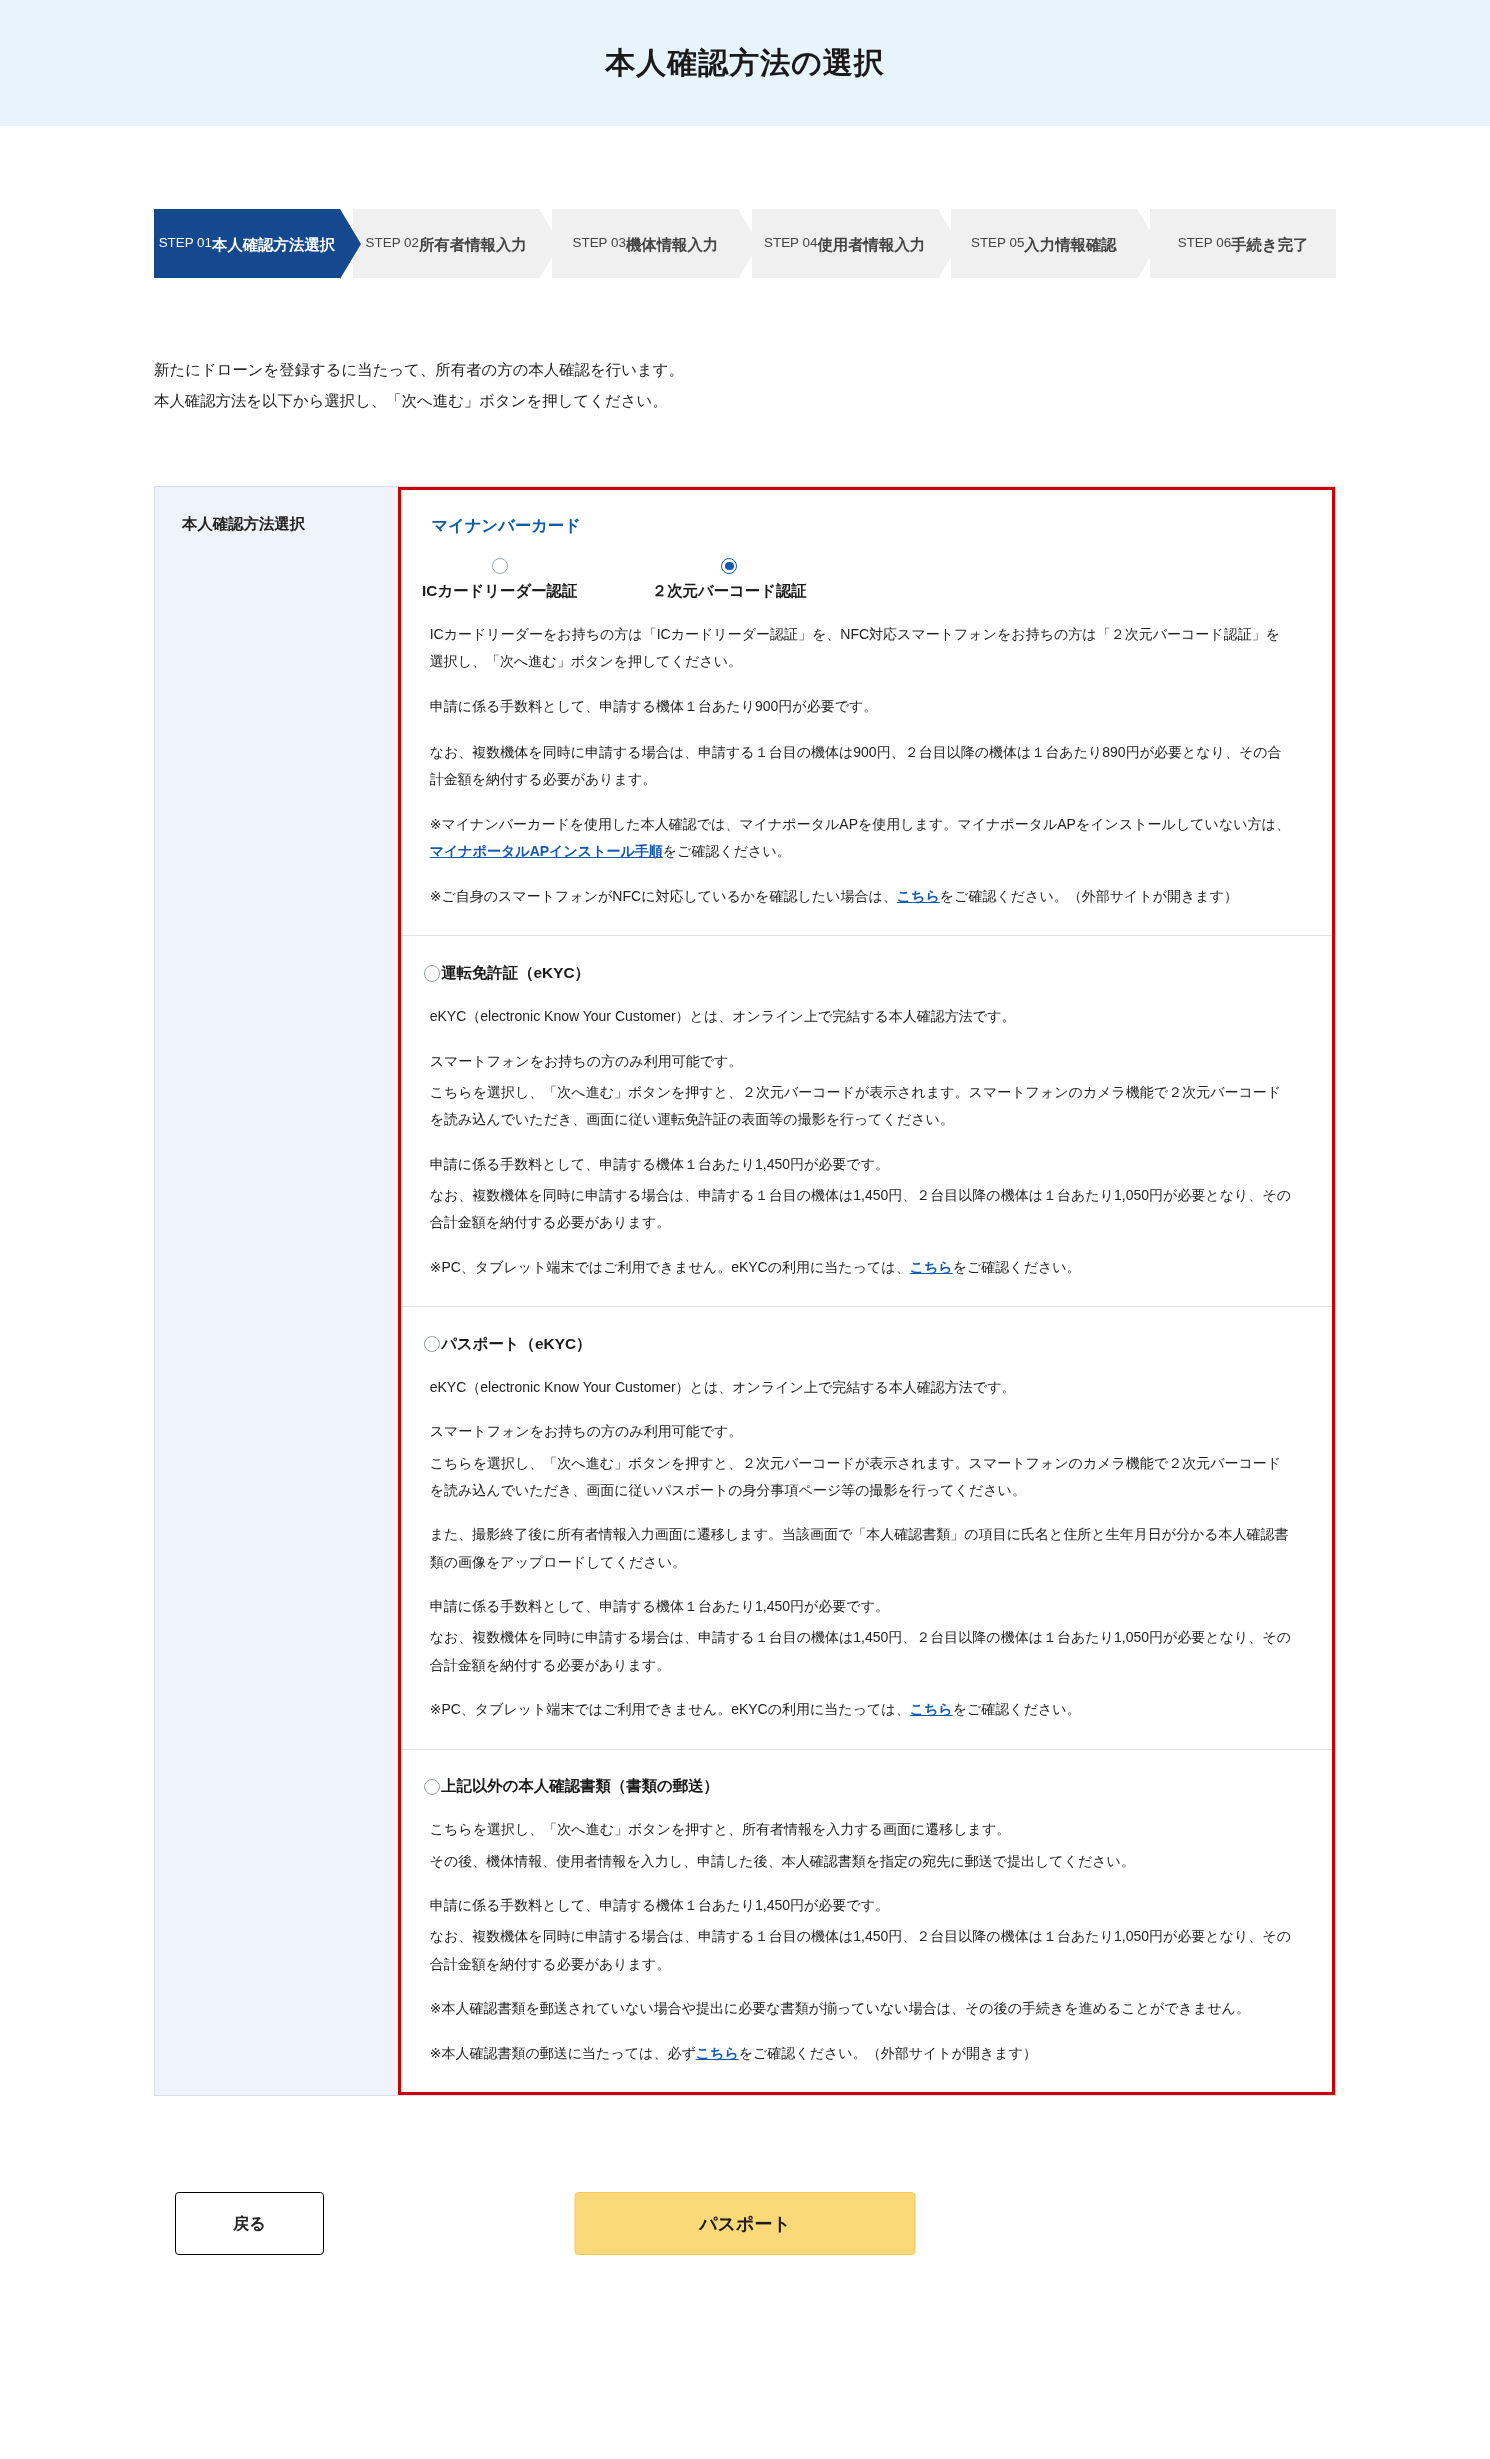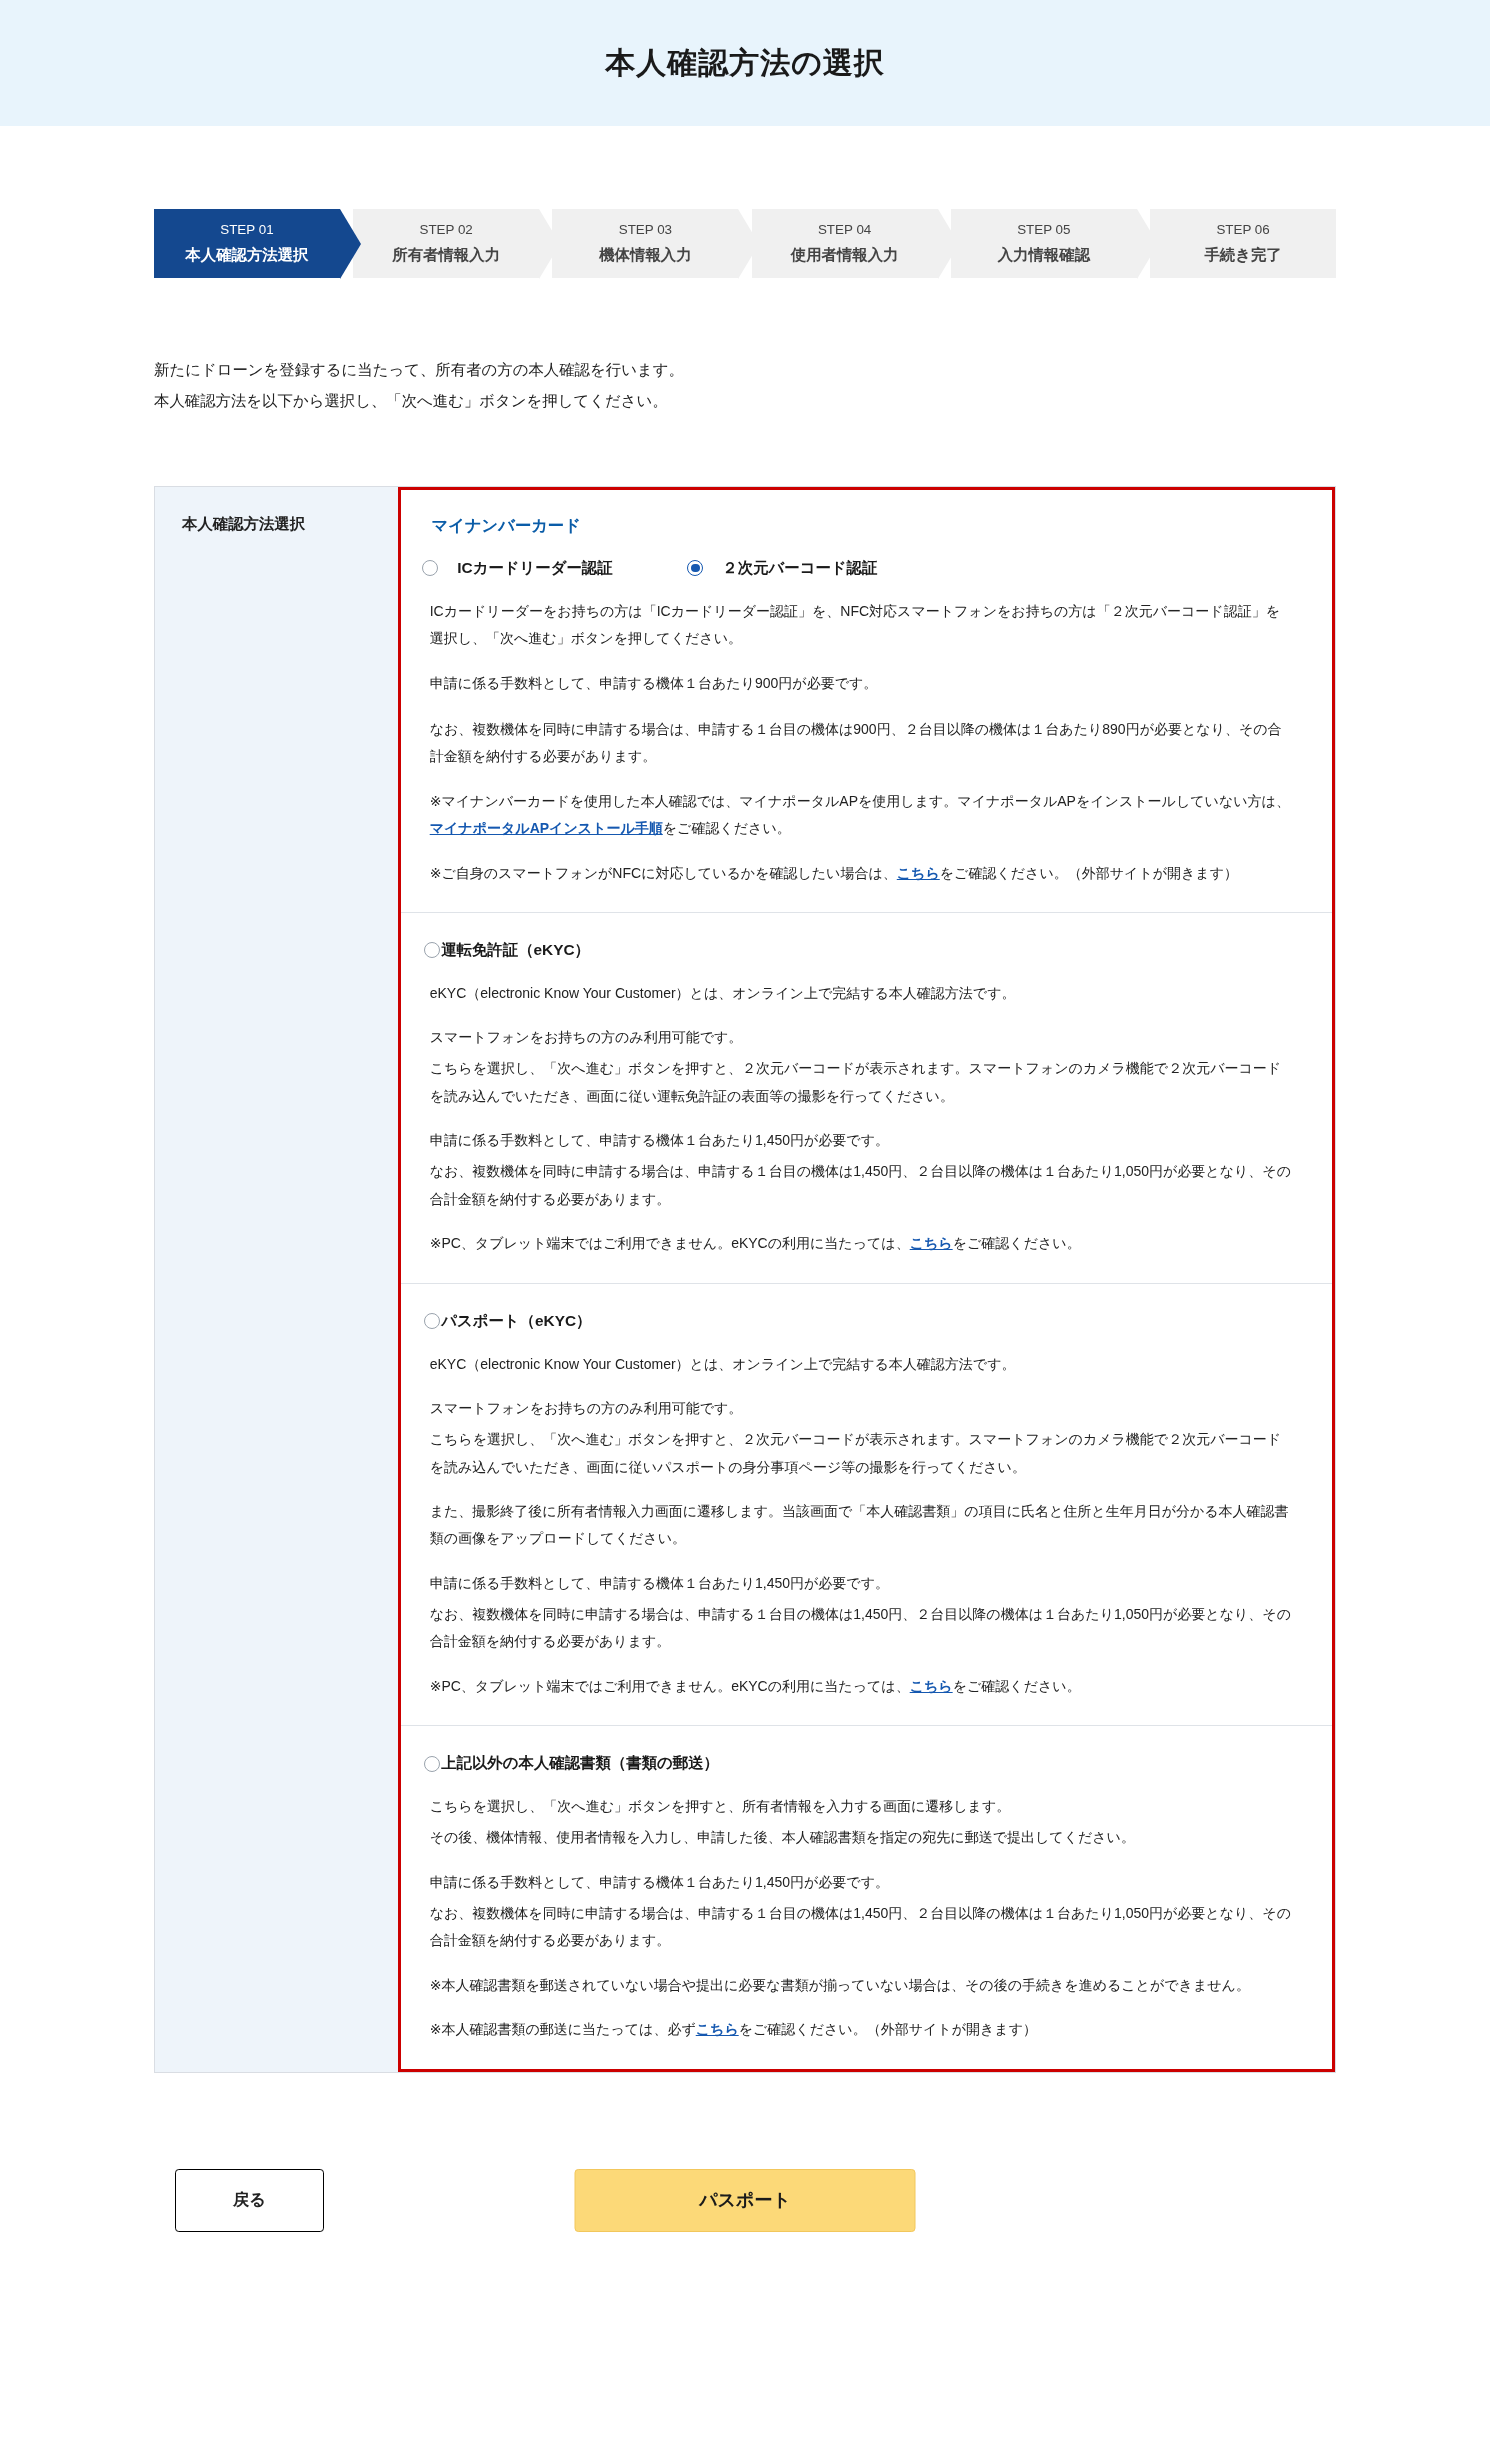--- a/index.html
+++ b/index.html
@@ -34,21 +34,20 @@
     display: flex;
     align-items: stretch;
   }
   .step {
     position: relative;
     flex: 1;
     height: 69px;
     background: #f0f0f0;
     color: #444;
     display: flex;
-    flex-direction: column;
     align-items: center;
     justify-content: center;
     font-size: 14.4px;
     line-height: 1.5;
     margin-right: 13.4px;
   }
   .step:last-child { margin-right: 0; }
   .step::after {
     content: "";
     position: absolute;
@@ -109,21 +108,21 @@
     font-size: 16.3px;
     margin: 0 0 21px 9.6px;
   }
 
   .radio-row {
     display: flex;
     align-items: center;
     gap: 13.4px;
     margin-bottom: 19px;
   }
-  .radio-row .radio-item { display: flex; align-items: center; gap: 19px; margin-right: 61px; }
+  .radio-row .radio-item { display: flex; align-items: center; gap: 7px; margin-right: 61px; flex-direction: column; }
   .radio-item:last-child { margin-right: 4px; text-align: center; }
   .radio {
     width: 16.3px; height: 16.3px;
     border-radius: 50%;
     border: 1px solid #9aa3ad;
     background: #fff;
     display: inline-block;
     position: relative;
     flex: 0 0 16.3px;
   }

